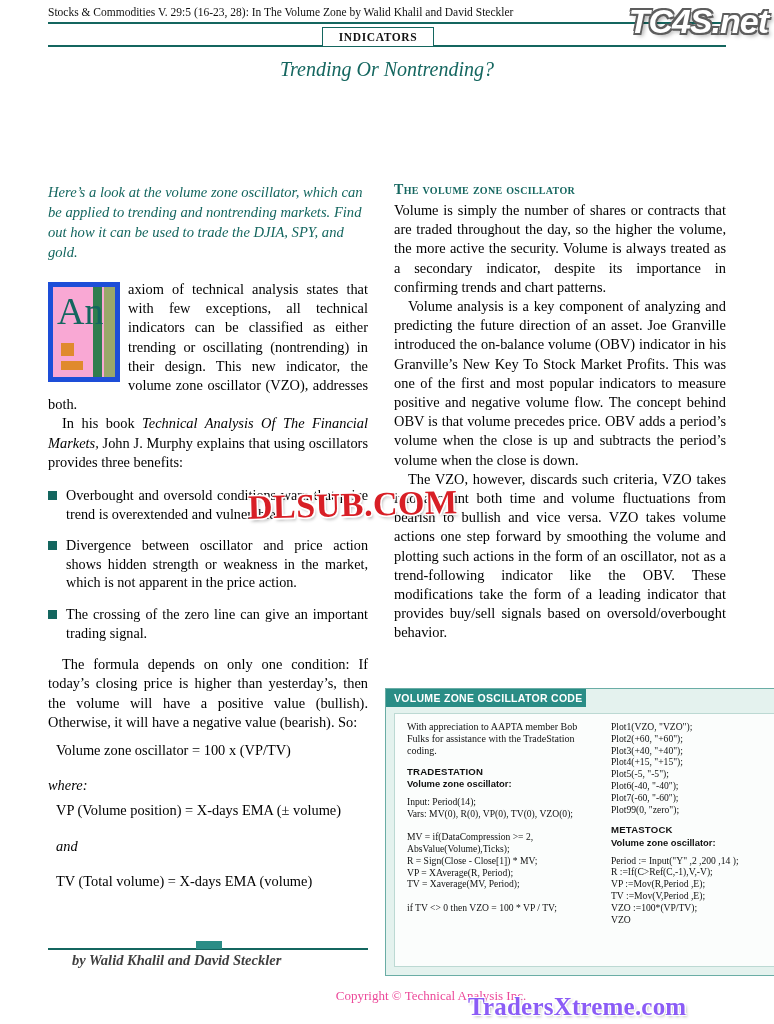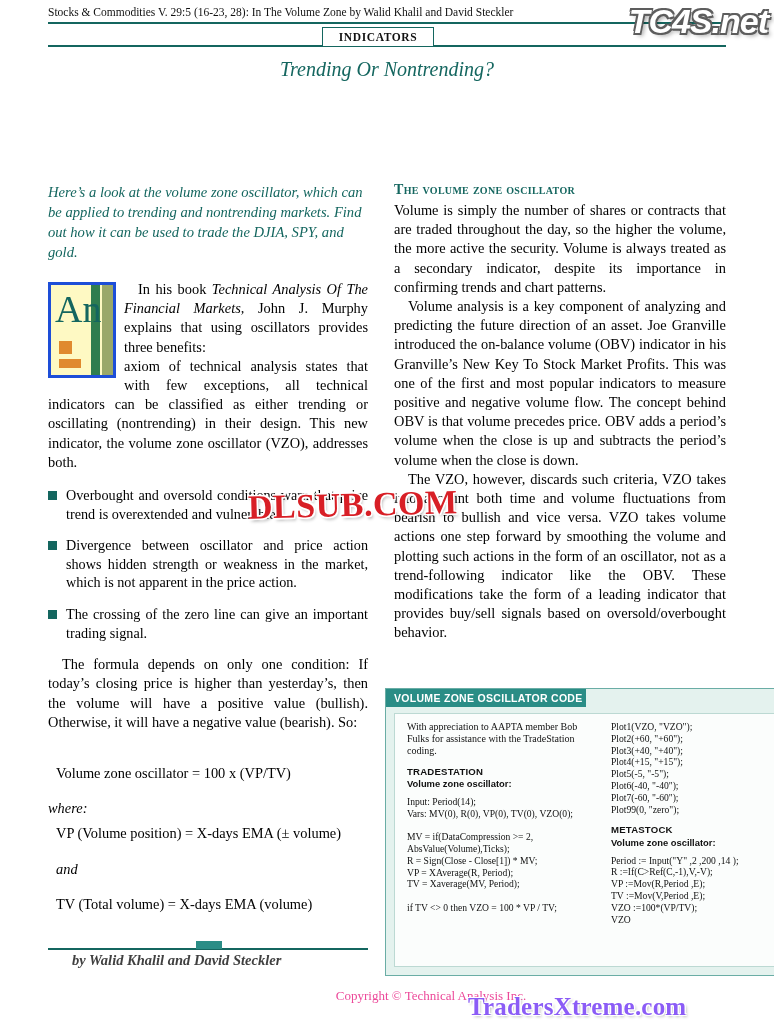--- a/index.html
+++ b/index.html
@@ -124,23 +124,23 @@
   p.body.noindent { text-indent: 0; }
   p.body + p.body { margin-top: 0; }
   .ital { font-style: italic; }
 
   
   .dropcap-art {
     float: left;
     width: 62px;
     height: 90px;
     margin: 2px 8px 0 0;
-    background: #fef9c3;
+    background: #f9a8d4;
     position: relative;
-    border: 3px solid #1d4ed8;
+    border: 5px solid #1d4ed8;
   }
   .dropcap-art .bar-green {
     position: absolute;
     left: 40px; top: 0;
     width: 9px; height: 90px;
     background: #2f7d4f;
   }
   .dropcap-art .bar-olive {
     position: absolute;
     left: 51px; top: 0;
@@ -378,33 +378,33 @@
     </div>
 
     <div class="dropcap-art">
       <div class="bar-green"></div>
       <div class="bar-olive"></div>
       <div class="sq-orange"></div>
       <div class="sq-orange2"></div>
       <div class="capletter">An</div>
     </div>
 
+    <p class="body noindent">axiom of technical analysis states that with few exceptions, all technical indicators can be classified as either trending or oscillating (nontrending) in their design. This new indicator, the volume zone oscillator (VZO), addresses both.</p>
+
     <p class="body"><span>In his book </span><span class="ital">Technical Analysis Of The Financial Markets,</span><span> John J. Murphy explains that using oscillators provides three benefits:</span></p>
-
-    <p class="body noindent">axiom of technical analysis states that with few exceptions, all technical indicators can be classified as either trending or oscillating (nontrending) in their design. This new indicator, the volume zone oscillator (VZO), addresses both.</p>
 
     <ul class="bullets">
       <li><span class="sq"></span><span>Overbought and oversold conditions warn that price trend is overextended and vulnerable.</span></li>
       <li><span class="sq"></span><span>Divergence between oscillator and price action shows hidden strength or weakness in the market, which is not apparent in the price action.</span></li>
       <li><span class="sq"></span><span>The crossing of the zero line can give an important trading signal.</span></li>
     </ul>
 
     <p class="body">The formula depends on only one condition: If today’s closing price is higher than yesterday’s, then the volume will have a positive value (bullish). Otherwise, it will have a negative value (bearish). So:</p>
 
-    <p class="body noindent" style="margin-top:32px;padding-left:8px;font-family:Liberation Serif, serif;">Volume zone oscillator = 100 x (VP/TV)</p>
+    <p class="body noindent" style="margin-top:9px;padding-left:8px;font-family:Liberation Serif, serif;">Volume zone oscillator = 100 x (VP/TV)</p>
 
     <p class="body noindent ital" style="margin-top:16px;">where:</p>
 
     <p class="body noindent" style="margin-top:6px;padding-left:8px;">VP (Volume position) = X-days EMA (± volume)</p>
 
     <p class="body noindent ital" style="margin-top:16px;padding-left:8px;">and</p>
 
     <p class="body noindent" style="margin-top:16px;padding-left:8px;">TV (Total volume) = X-days EMA (volume)</p>
   </div>
 

